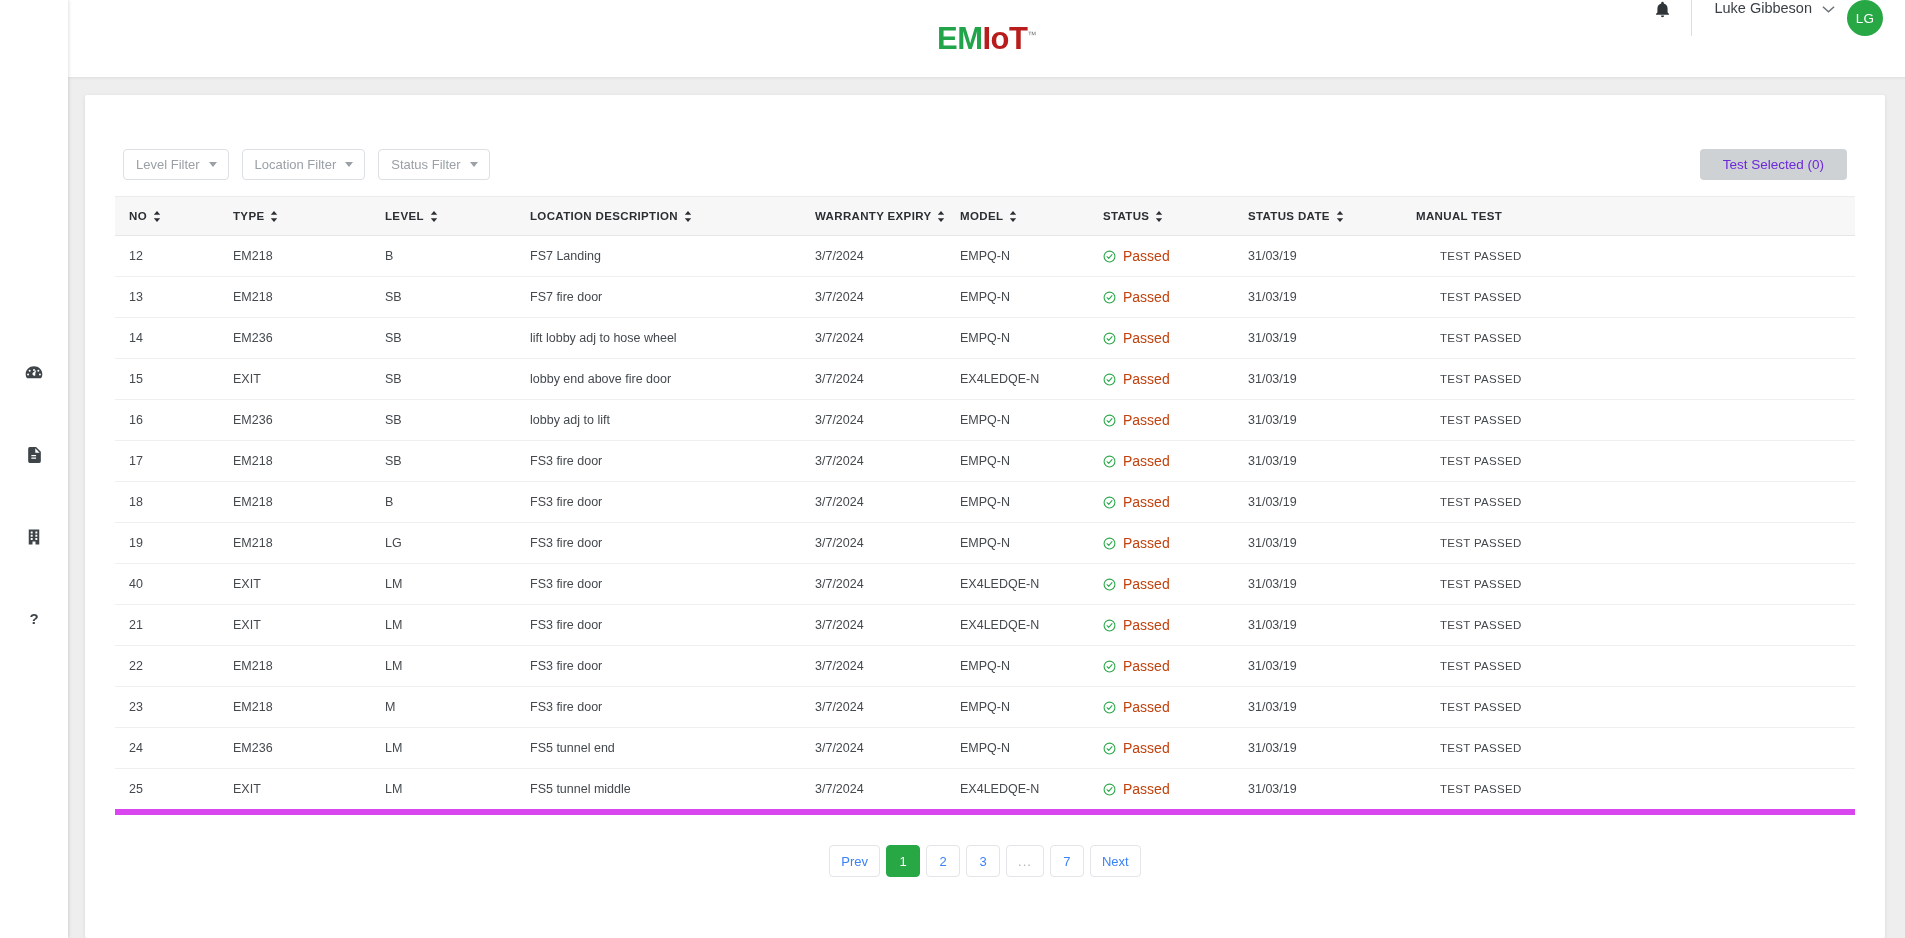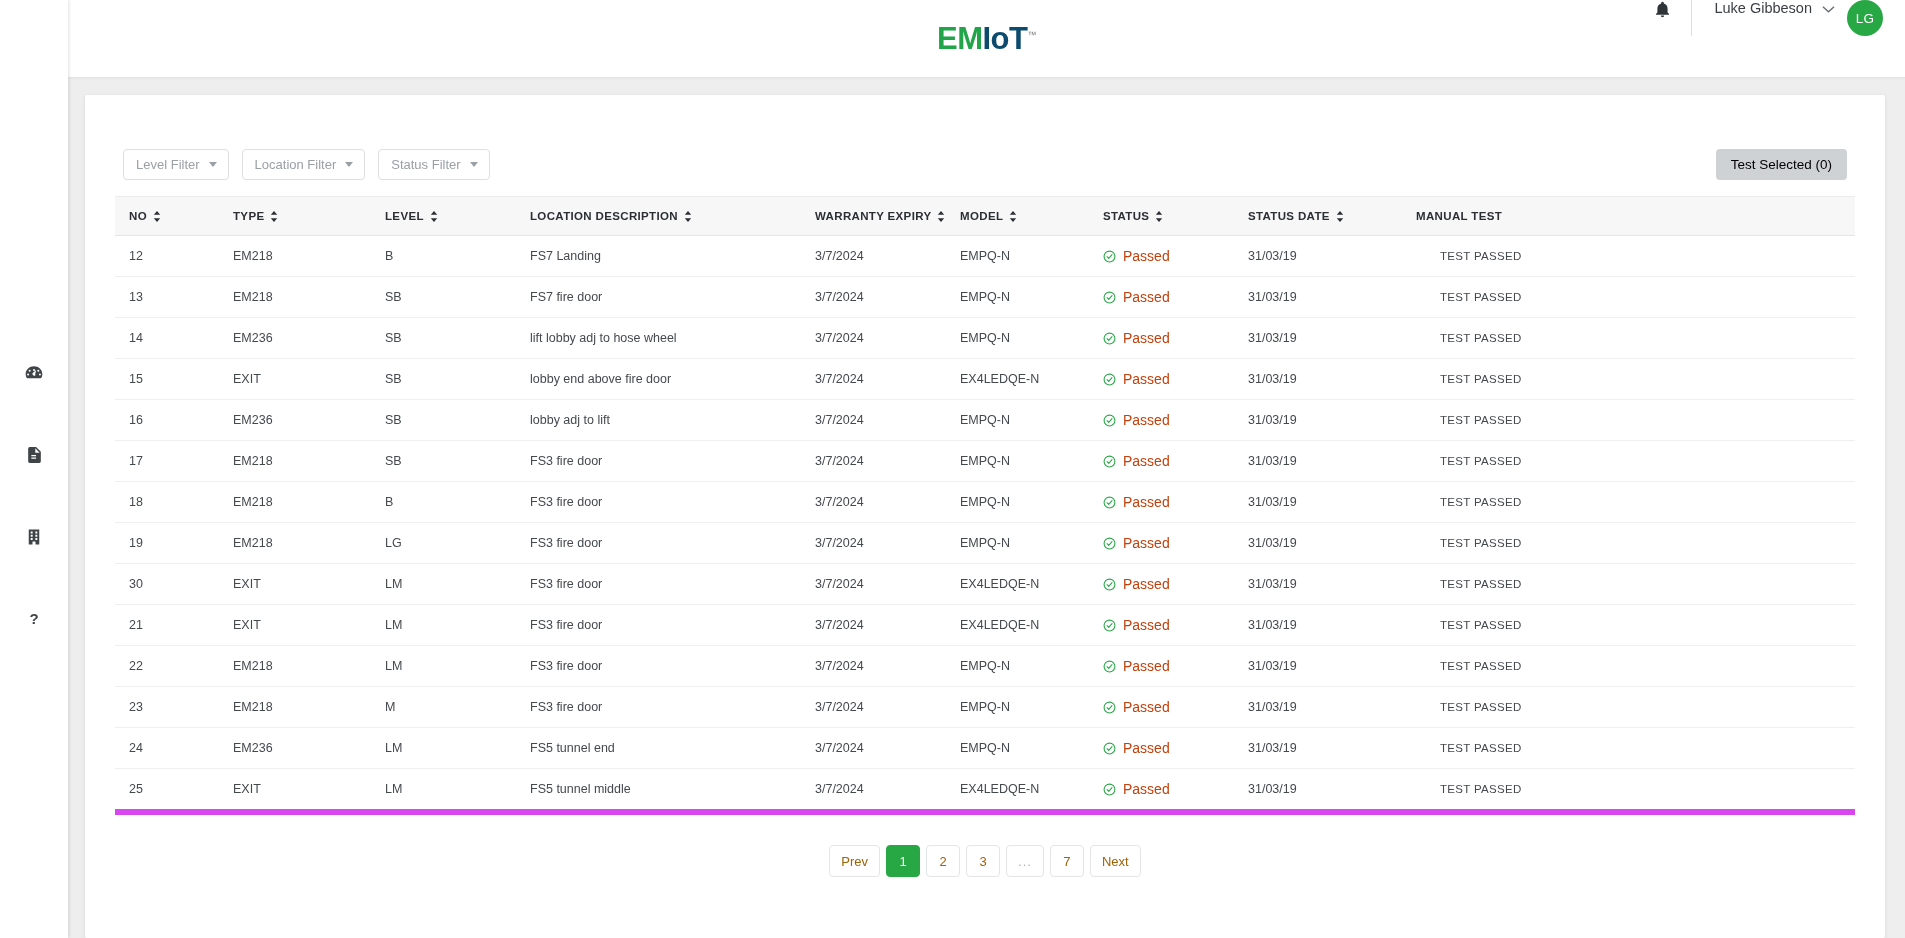--- a/index.html
+++ b/index.html
@@ -42,21 +42,21 @@
     box-shadow: 0 1px 3px rgba(0,0,0,0.07);
   }
   .logo {
     position: absolute; left: 50%; top: 50%;
     transform: translate(-50%, -50%);
     font-size: 31px; font-weight: bold; letter-spacing: -0.5px;
     font-family: "Liberation Sans", sans-serif;
     white-space: nowrap; user-select: none;
   }
   .logo .g { color: #22a44a; }
-  .logo .r { color: #0c4a6e; }
+  .logo .r { color: #b91c1c; }
   .logo .tm { font-size: 9px; vertical-align: super; color: #7a7a7a; font-weight: normal; }
 
   .topright {
     margin-left: auto; display: flex; align-items: flex-start;
     padding-right: 22px; height: 100%;
   }
   .bell { padding: 0 16px; cursor: pointer; display: flex; align-items: center; }
   .divider-v { width: 1px; height: 36px; background: #dddddd; margin: 0 4px; }
   .username {
     font-size: 14.5px; color: #3a3f45; padding: 0 10px 0 18px; white-space: nowrap;
@@ -100,23 +100,23 @@
     border-radius: 4px; cursor: pointer;
     display: inline-flex; align-items: center; white-space: nowrap;
   }
   .caret {
     display: inline-block; width: 0; height: 0;
     border-left: 4px solid transparent; border-right: 4px solid transparent;
     border-top: 5px solid #9aa0a6; margin-left: 9px;
   }
   .test-btn {
     margin-left: auto;
-    background: #cfd2d5; color: #000000;
+    background: #cfd2d5; color: #6d28d9;
     border: none; border-radius: 4px;
-    font-size: 13.5px; padding: 8px 15px;
+    font-size: 13.5px; padding: 8px 23px;
     cursor: not-allowed; white-space: nowrap;
     font-family: "Liberation Sans", sans-serif;
   }
 
   
   table.devices {
     width: 100%; border-collapse: collapse; margin-top: 16px;
     table-layout: fixed;
   }
   table.devices thead tr { background: #f7f7f8; }
@@ -156,21 +156,21 @@
   .c-sdate { width: 168px; }
   .c-man   { width: auto; }
 
   
   .pager {
     display: flex; justify-content: center; align-items: center;
     margin-top: 30px;
   }
   .pg {
     min-width: 34px; height: 32px;
-    border: 1px solid #e3e5e8; background: #fff; color: #a16207;
+    border: 1px solid #e3e5e8; background: #fff; color: #3b82f6;
     font-size: 13px; border-radius: 4px; margin: 0 3px;
     display: flex; align-items: center; justify-content: center;
     padding: 0 11px; cursor: pointer;
     font-family: "Liberation Sans", sans-serif;
   }
   .pg.active { background: #28a745; border-color: #28a745; color: #ffffff; }
   .pg.dots { color: #aeb3b8; letter-spacing: 1px; }
 </style>
 </head>
 <body>
@@ -470,21 +470,21 @@
                         <path d="M7.5 12.4l3.1 3.1 6-7" stroke-linecap="round" stroke-linejoin="round"></path>
                       </svg>
                     </span>
                     <span class="status-text">Passed</span>
                   </span>
                 </td>
                 <td>31/03/19</td>
                 <td><span class="manual-text">TEST PASSED</span></td>
               </tr>
               <tr>
-                <td>30</td>
+                <td>40</td>
                 <td>EXIT</td>
                 <td>LM</td>
                 <td>FS3 fire door</td>
                 <td>3/7/2024</td>
                 <td>EX4LEDQE-N</td>
                 <td>
                   <span class="status-cell">
                     <span class="chk">
                       <svg width="13" height="13" viewBox="0 0 24 24" fill="none" stroke="#2ba84a" stroke-width="2">
                         <circle cx="12" cy="12" r="10"></circle>

